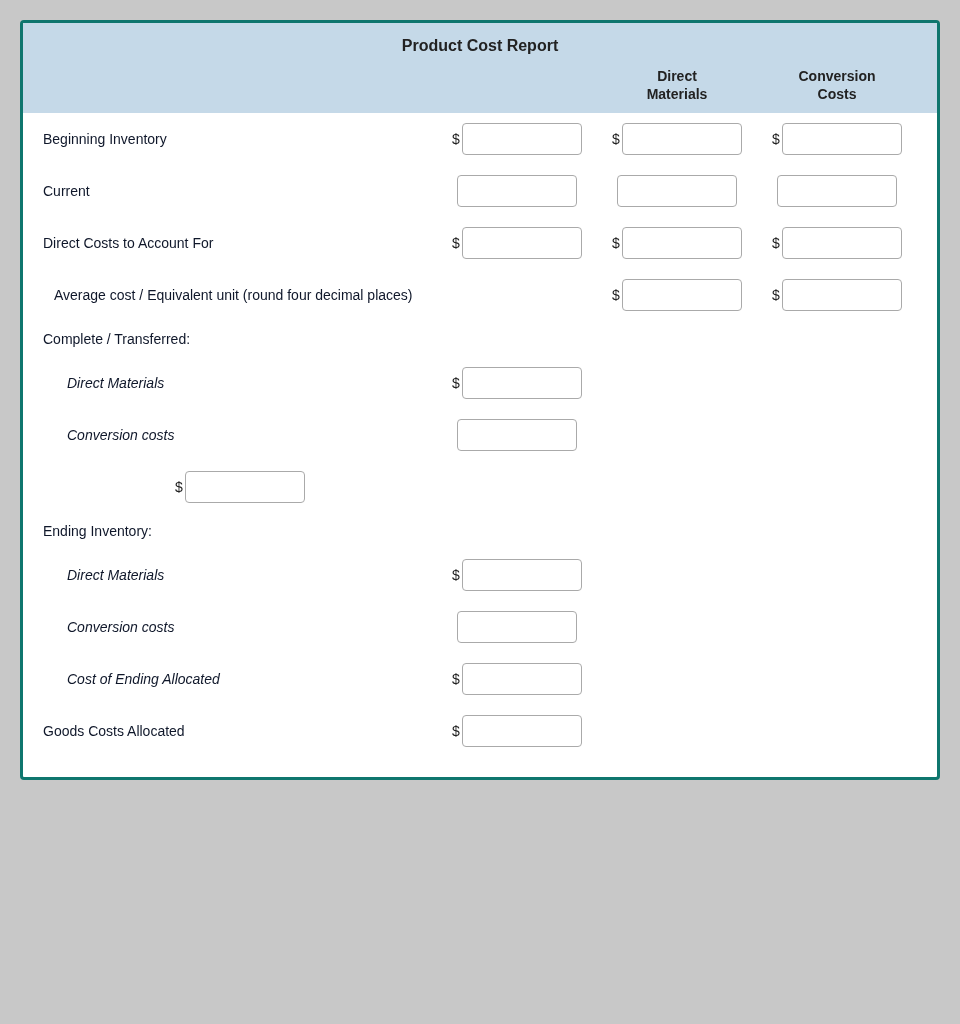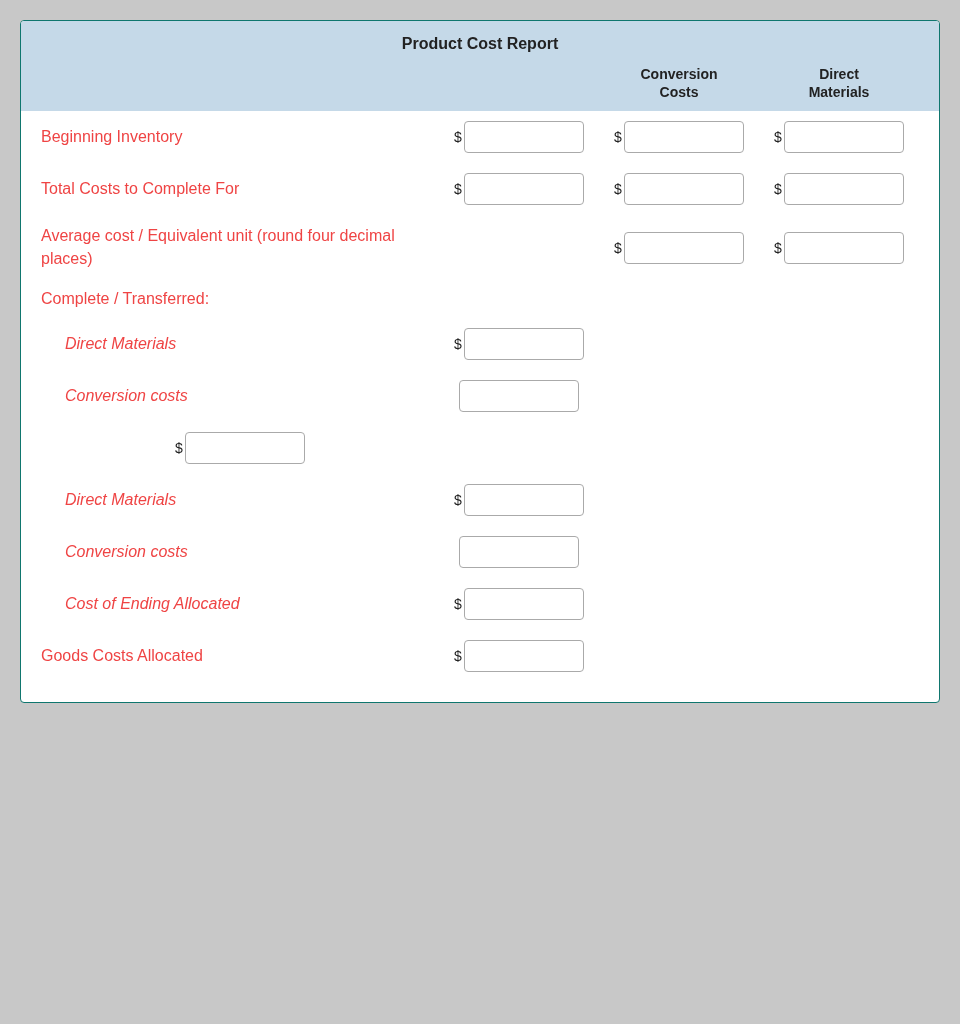--- a/index.html
+++ b/index.html
@@ -16,21 +16,21 @@
       display: flex;
       justify-content: center;
       align-items: flex-start;
       min-height: 100vh;
       padding: 20px;
     }
 
     .report-container {
       background: #fff;
       width: 920px;
-      border: 1px solid #0f766e;
+      border: 3px solid #0f766e;
       border-radius: 4px;
       overflow: hidden;
     }
 
     .report-header {
       background: #c5d9e8;
       padding: 14px 20px 0 20px;
       display: grid;
       grid-template-columns: 1fr 160px 160px;
       align-items: end;
@@ -58,22 +58,22 @@
 
     .row {
       display: grid;
       grid-template-columns: 1fr 160px 160px 160px;
       align-items: center;
       padding: 10px 0;
       border-bottom: none;
     }
 
     .row-label {
-      font-size: 16px;
-      color: #ef4444;
+      font-size: 14px;
+      color: #0f172a;
       padding-right: 10px;
     }
 
     .row-label.indented {
       padding-left: 24px;
       font-style: italic;
     }
 
     .cell {
       display: flex;
@@ -108,55 +108,68 @@
     .u-double::after {
       content: '';
       display: block;
       height: 0;
       border-bottom: 3px double #000;
       margin-top: 4px;
     }
 
     .label-multiline {
       line-height: 1.4;
+      margin-left: 11px;
     }
   </style>
 </head>
 <body>
 
 <div class="report-container">
 
   <div class="report-header">
     <div class="report-title">Product Cost Report</div>
     <div></div>
+    <div class="col-header">Direct<br>Materials</div>
     <div class="col-header">Conversion<br>Costs</div>
-    <div class="col-header">Direct<br>Materials</div>
   </div>
 
   <div class="report-body">
 
     <div class="row">
       <div class="row-label">Beginning Inventory</div>
       <div class="cell">
         <span class="dollar-sign">$</span>
         <input class="input-field" type="text" value="" style="">
       </div>
       <div class="cell">
         <span class="dollar-sign">$</span>
         <input class="input-field" type="text" value="" style="">
       </div>
       <div class="cell">
         <span class="dollar-sign">$</span>
         <input class="input-field" type="text" value="" style="">
       </div>
     </div>
 
-
-    <div class="row">
-      <div class="row-label">Total Costs to Complete For</div>
+    <div class="row">
+      <div class="row-label">Current</div>
+      <div class="cell u-single">
+        <input class="input-field" type="text" value="" style="">
+      </div>
+      <div class="cell u-single">
+        <input class="input-field" type="text" value="" style="">
+      </div>
+      <div class="cell u-single">
+        <input class="input-field" type="text" value="" style="">
+      </div>
+    </div>
+
+    <div class="row">
+      <div class="row-label">Direct Costs to Account For</div>
       <div class="cell">
         <span class="dollar-sign">$</span>
         <input class="input-field" type="text" value="" style="">
       </div>
       <div class="cell">
         <span class="dollar-sign">$</span>
         <input class="input-field" type="text" value="" style="">
       </div>
       <div class="cell">
         <span class="dollar-sign">$</span>
@@ -208,20 +221,26 @@
 
     <div class="row">
       <div class="cell">
         <span class="dollar-sign">$</span>
         <input class="input-field" type="text" value="" style="">
       </div>
       <div class="cell"></div>
       <div class="cell"></div>
     </div>
 
+    <div class="row">
+      <div class="row-label">Ending Inventory:</div>
+      <div class="cell"></div>
+      <div class="cell"></div>
+      <div class="cell"></div>
+    </div>
 
     <div class="row">
       <div class="row-label indented">Direct Materials</div>
       <div class="cell">
         <span class="dollar-sign">$</span>
         <input class="input-field" type="text" value="" style="">
       </div>
       <div class="cell"></div>
       <div class="cell"></div>
     </div>

